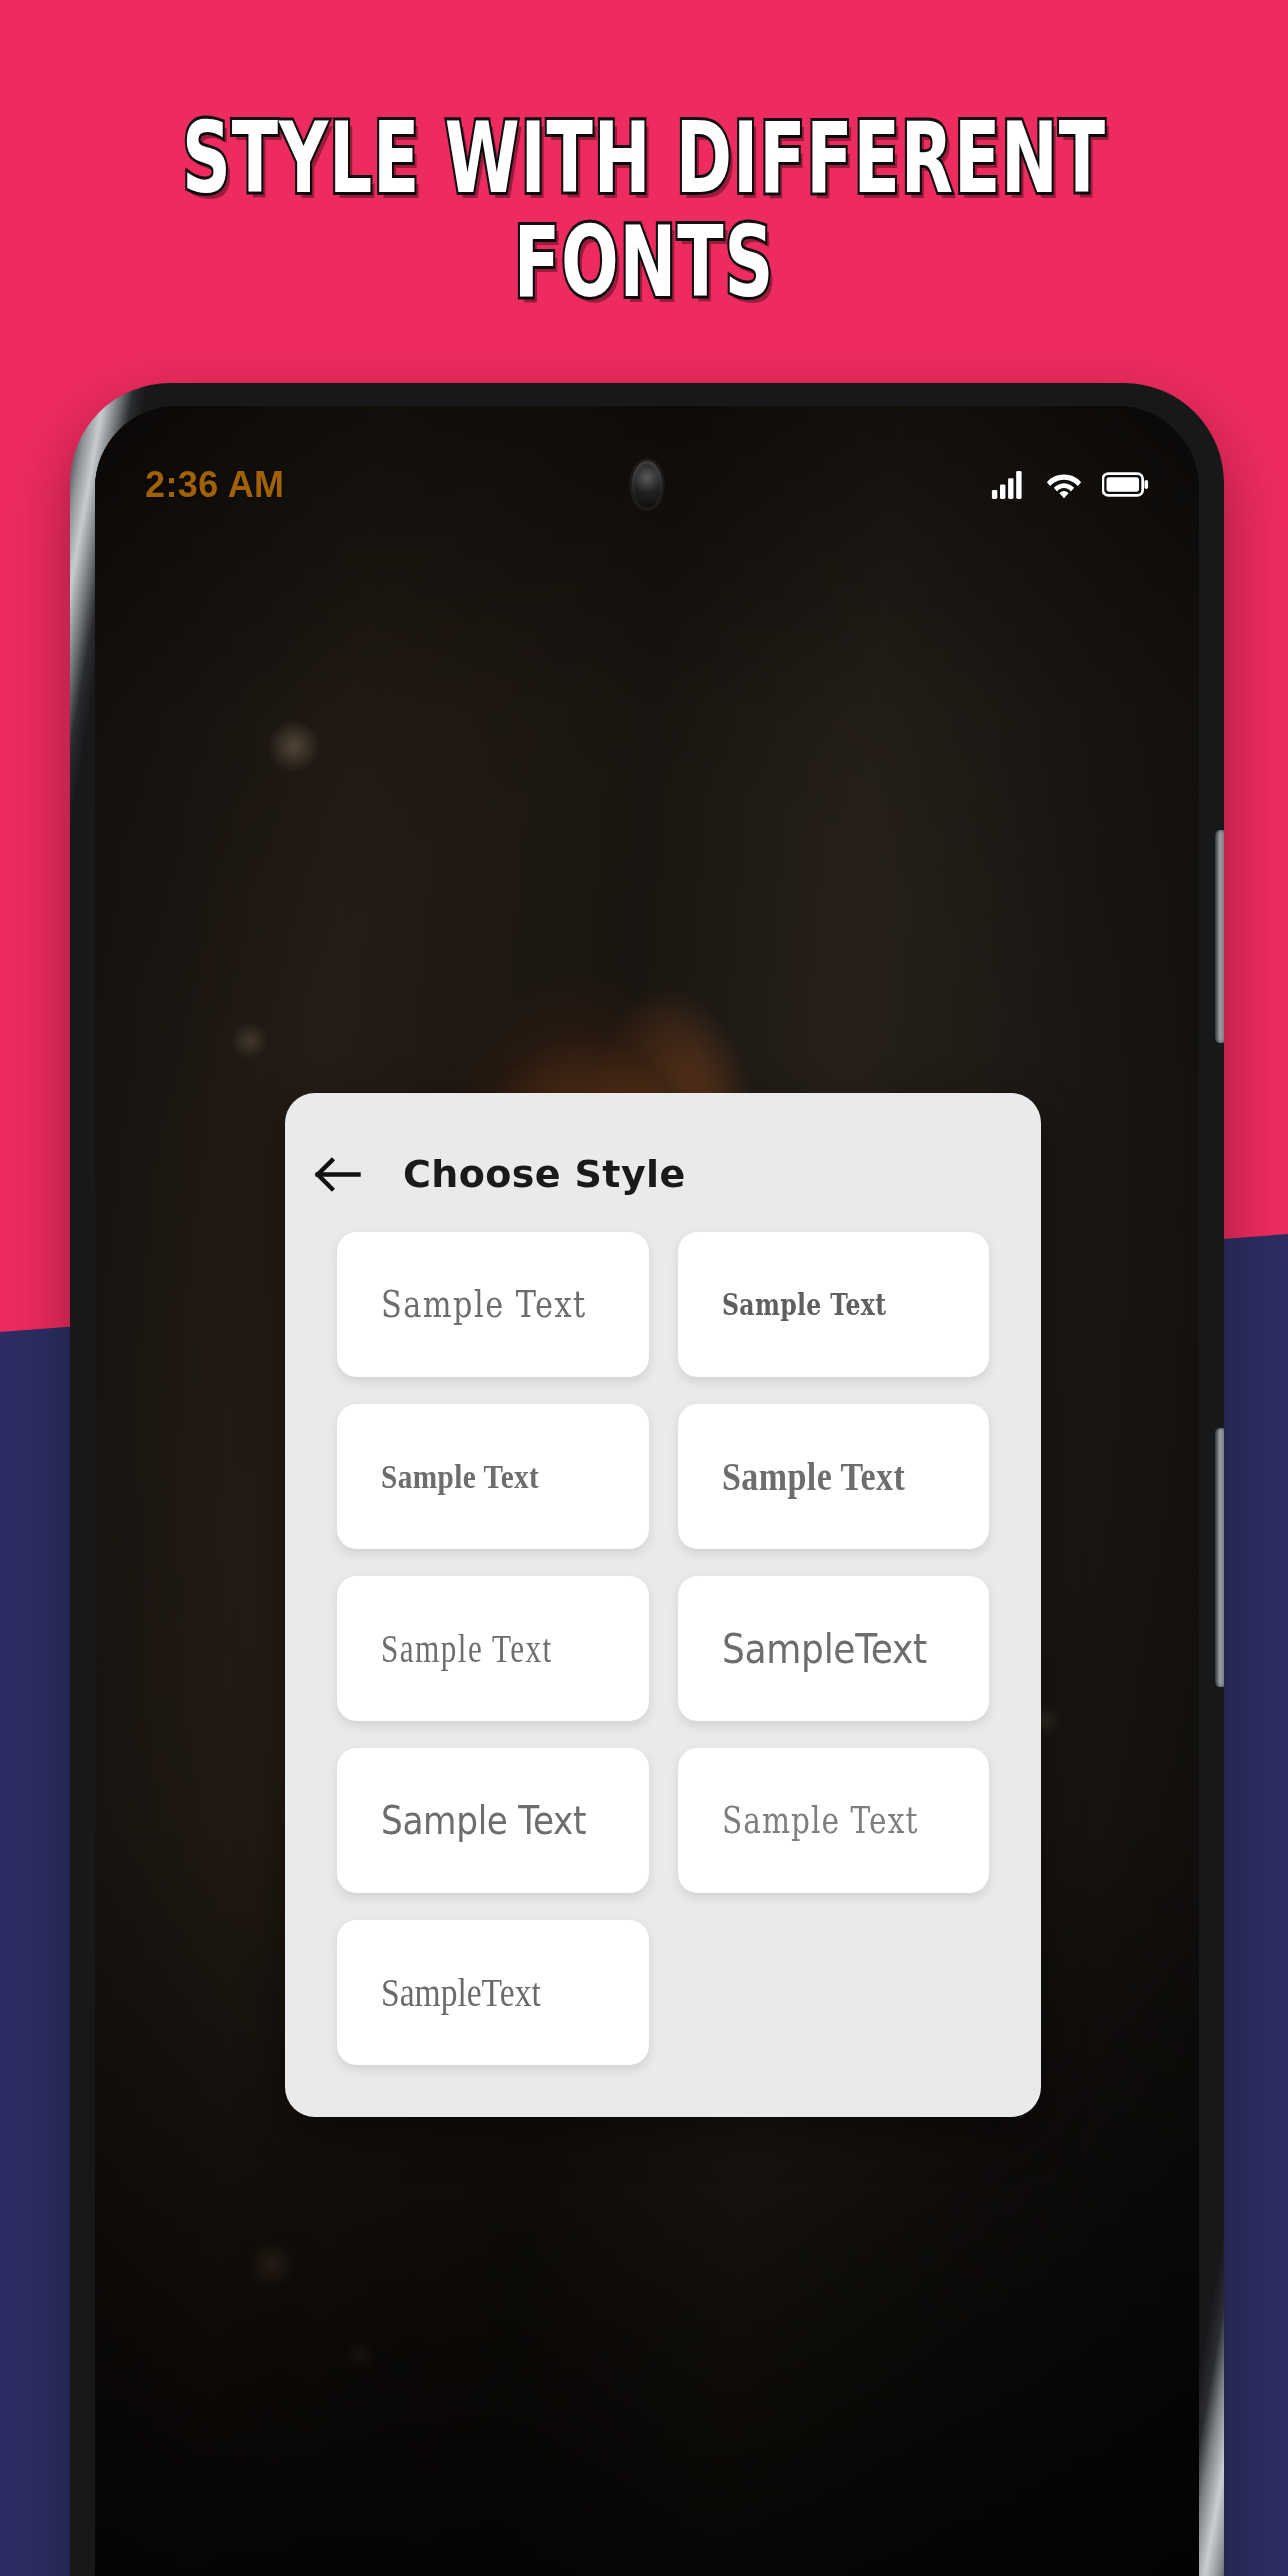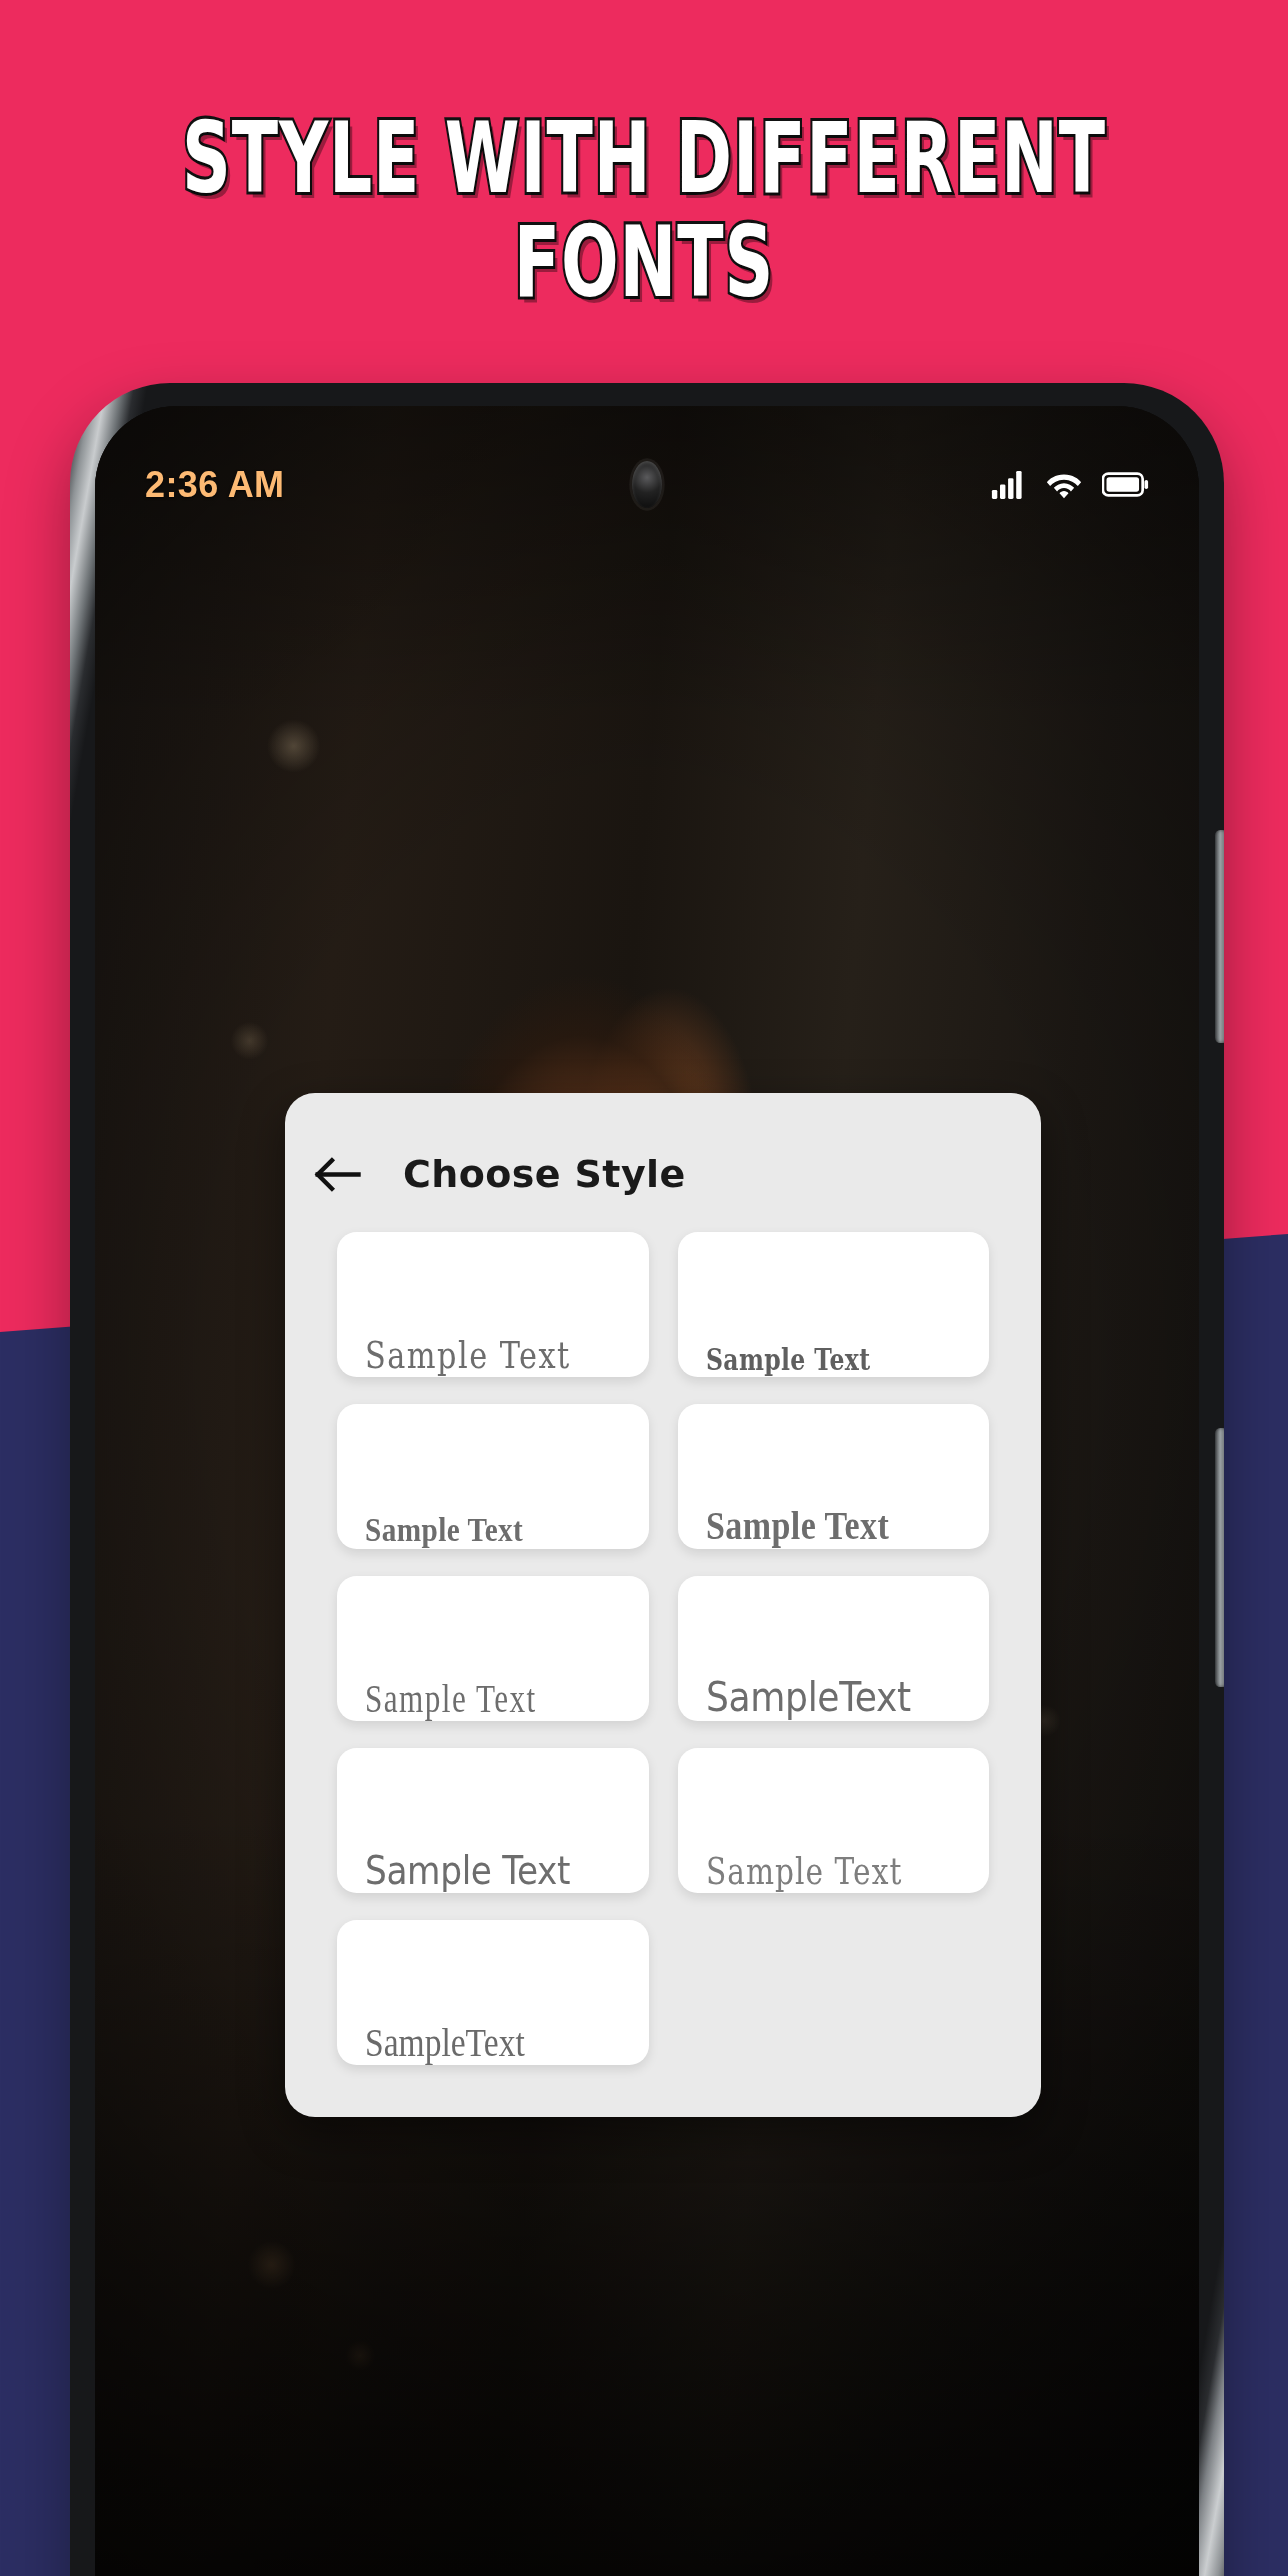--- a/index.html
+++ b/index.html
@@ -117,21 +117,21 @@
 
   
   #status-bar {
     position: absolute;
     left: 0; right: 0; top: 47px;
     height: 63px;
     display: flex;
     align-items: center;
     justify-content: space-between;
     padding: 0 50px;
-    color: #fdba74;
+    color: #a16207;
     z-index: 5;
   }
   #status-clock {
     font-family: "Liberation Sans", sans-serif;
     font-weight: bold;
     font-size: 36px;
     letter-spacing: 0.4px;
     text-shadow: 0 0.9px 2.7px rgba(0,0,0,0.8);
   }
   #status-icons { display: flex; align-items: center; gap: 19.7px; }
@@ -185,22 +185,22 @@
     grid-template-columns: 1fr 1fr;
     gap: 27px 29px;
     padding: 0 52px;
   }
   .font-card {
     height: 145px;
     background: #FFFFFF;
     border-radius: 19.7px;
     box-shadow: 0 4.5px 10.7px rgba(0,0,0,0.10);
     display: flex;
-    align-items: flex-end;
-    padding-left: 28px;
+    align-items: center;
+    padding-left: 44px;
     cursor: pointer;
     overflow: hidden;
   }
   .font-sample {
     color: #6d6d6d;
     white-space: nowrap;
   }
 
   
   .fs-0 { font-family:"DejaVu Serif", serif; font-size:37px; font-weight:400; transform:scaleX(0.82); transform-origin:left center; letter-spacing:1.8px; }

